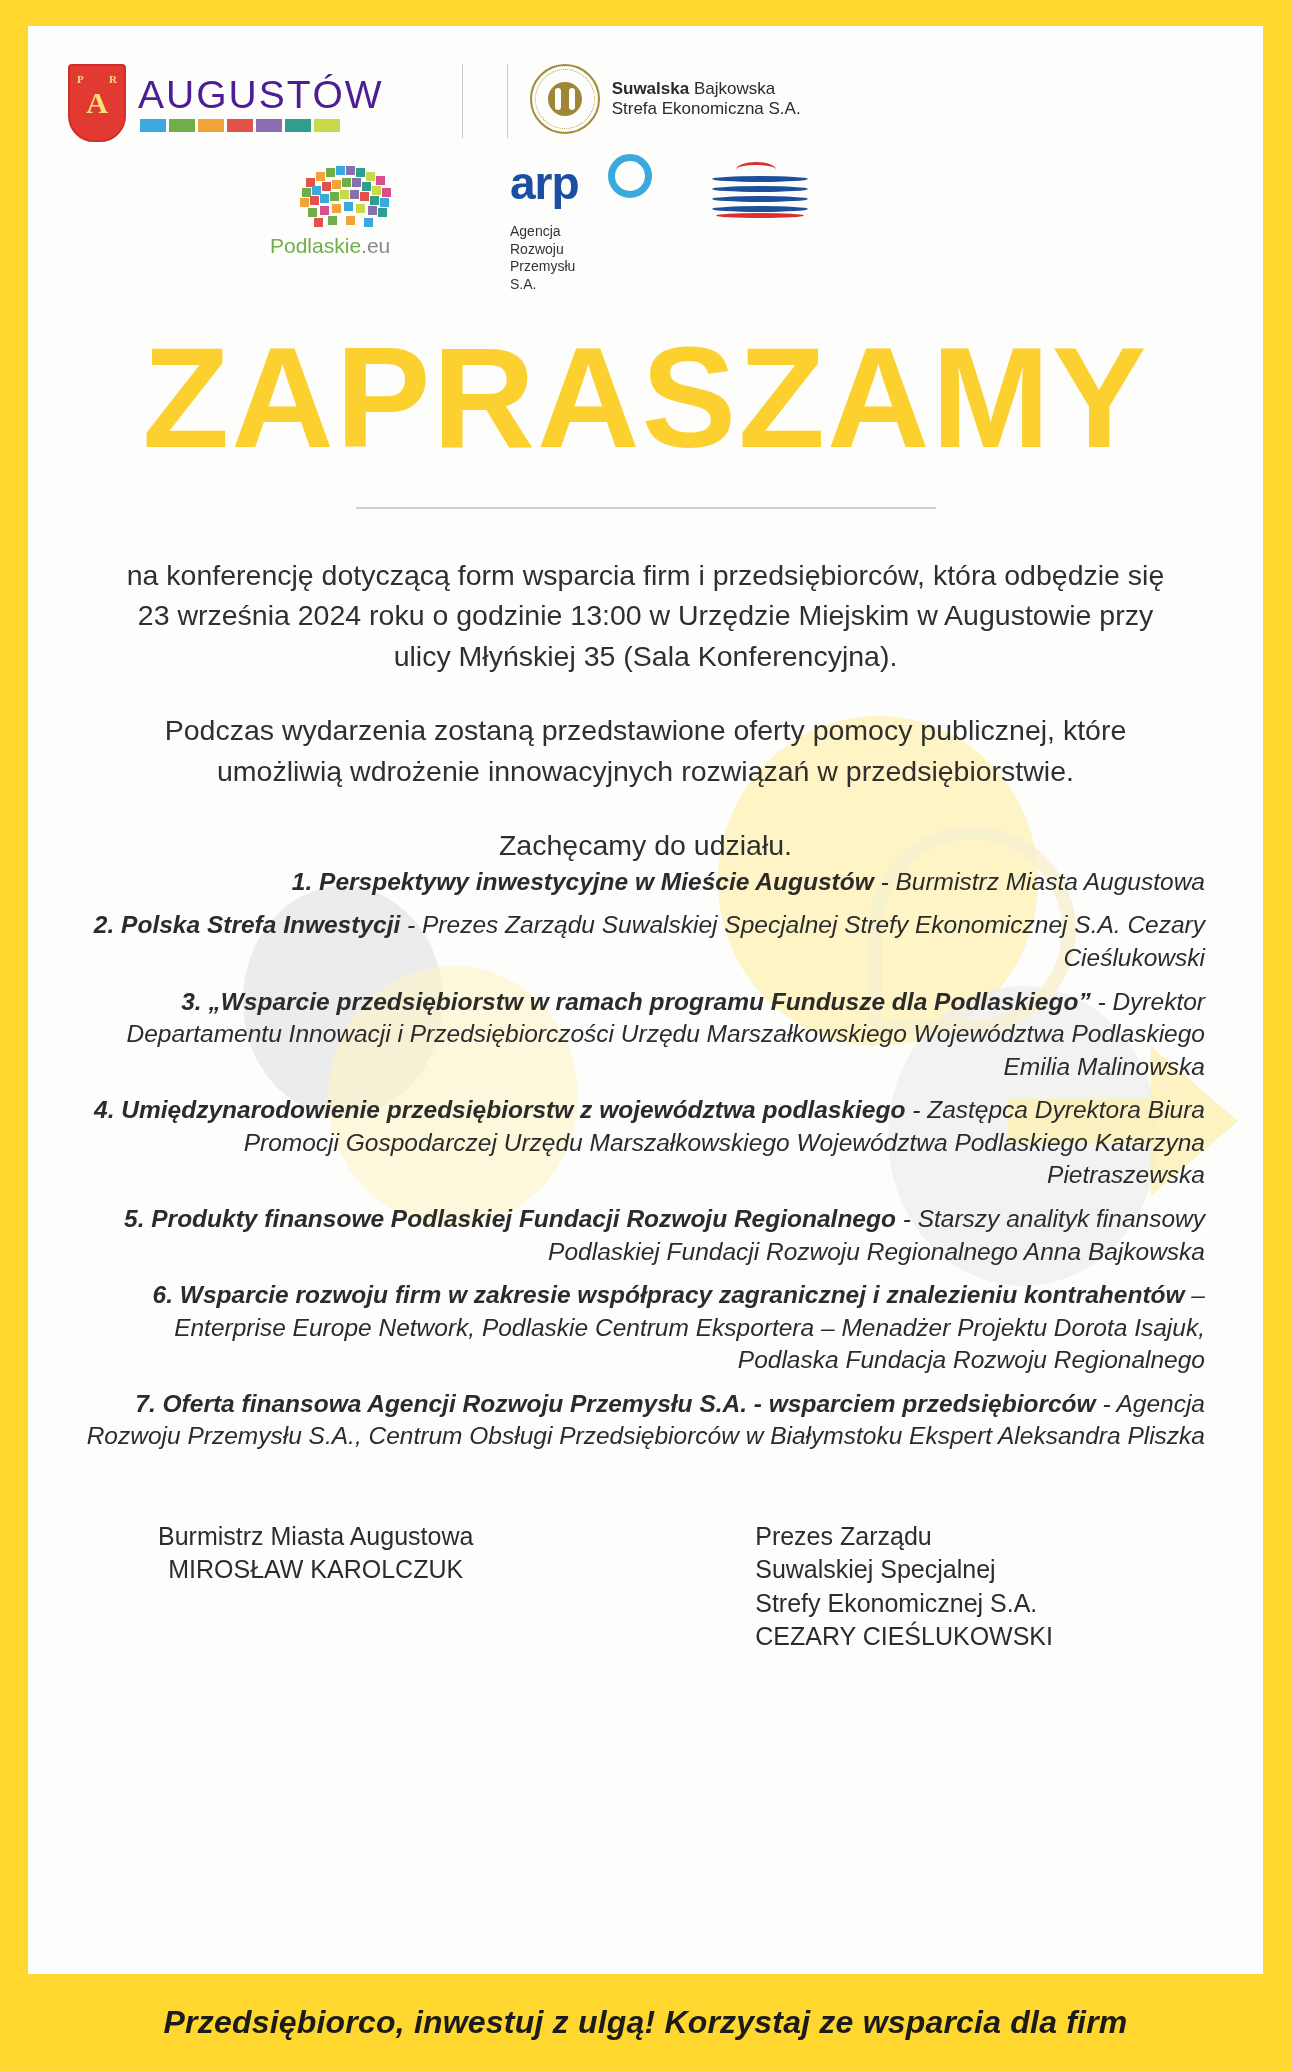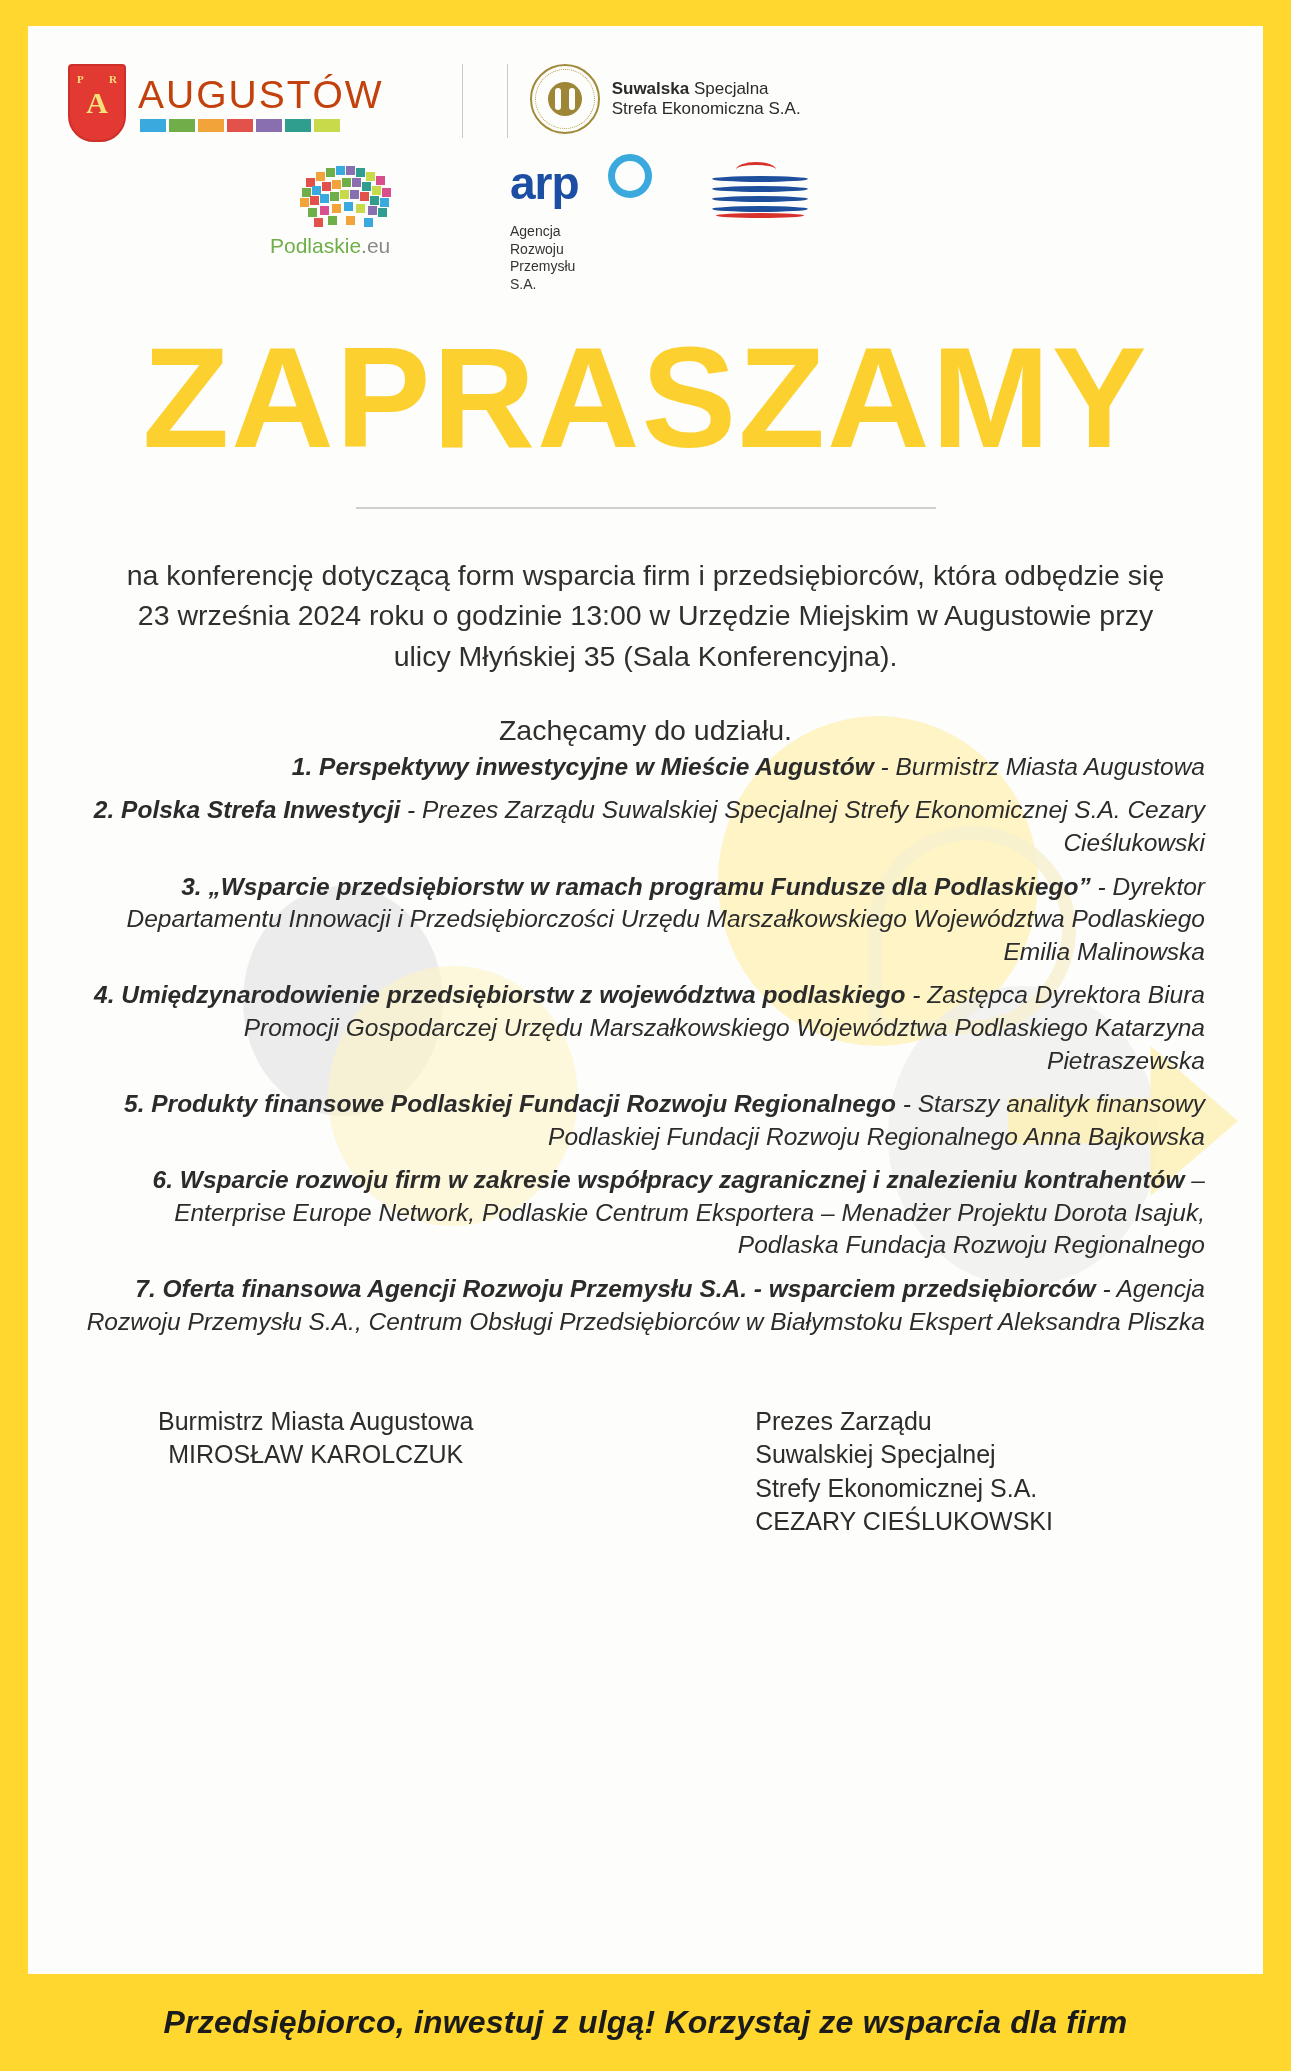--- a/index.html
+++ b/index.html
@@ -129,21 +129,21 @@
     text-align: center;
     font-size: 30px;
     line-height: 30px;
     color: #f5e07a;
     font-family: "Liberation Serif", serif;
     font-weight: bold;
   }
   .augustow-wordmark {
     font-size: 39px;
     letter-spacing: 2px;
-    color: #c2410c;
+    color: #4c1d95;
     font-weight: 400;
     line-height: 1;
   }
   .augustow-bars {
     display: flex;
     gap: 3px;
     margin-top: 5px;
     margin-left: 2px;
   }
   .augustow-bars i {
@@ -436,21 +436,21 @@
 
       <div class="divider-v"></div>
 
       <div class="logo">
         <div class="ssse-mark">
           <div class="ring-txt"></div>
           <div class="inner"></div>
         </div>
         <div class="ssse-text">
           <div class="l1">
-            <b>Suwalska</b><span> Specjalna</span>
+            <b>Suwalska</b><span> Bajkowska</span>
           </div>
           <div class="l2">Strefa Ekonomiczna S.A.</div>
         </div>
       </div>
     </div>
 
     <div class="logo-row2">
 
       <div class="podlaskie-logo">
         <div class="bison">
@@ -518,20 +518,21 @@
           <span class="red"></span>
         </div>
       </div>
     </div>
 
     <div class="headline">ZAPRASZAMY</div>
     <div class="rule"></div>
 
     <div class="body-copy">
       <p>na konferencję dotyczącą form wsparcia firm i przedsiębiorców, która odbędzie się 23 września 2024 roku o godzinie 13:00 w Urzędzie Miejskim w Augustowie przy ulicy Młyńskiej 35 (Sala Konferencyjna).</p>
+      <p>Podczas wydarzenia zostaną przedstawione oferty pomocy publicznej, które umożliwią wdrożenie innowacyjnych rozwiązań w przedsiębiorstwie.</p>
       <p>Zachęcamy do udziału.</p>
     </div>
 
     <div class="schedule">
       <div class="item">
         <b>1.</b>
         <b>Perspektywy inwestycyjne w Mieście Augustów</b><span> - Burmistrz Miasta Augustowa</span>
       </div>
       <div class="item">
         <b>2.</b>

